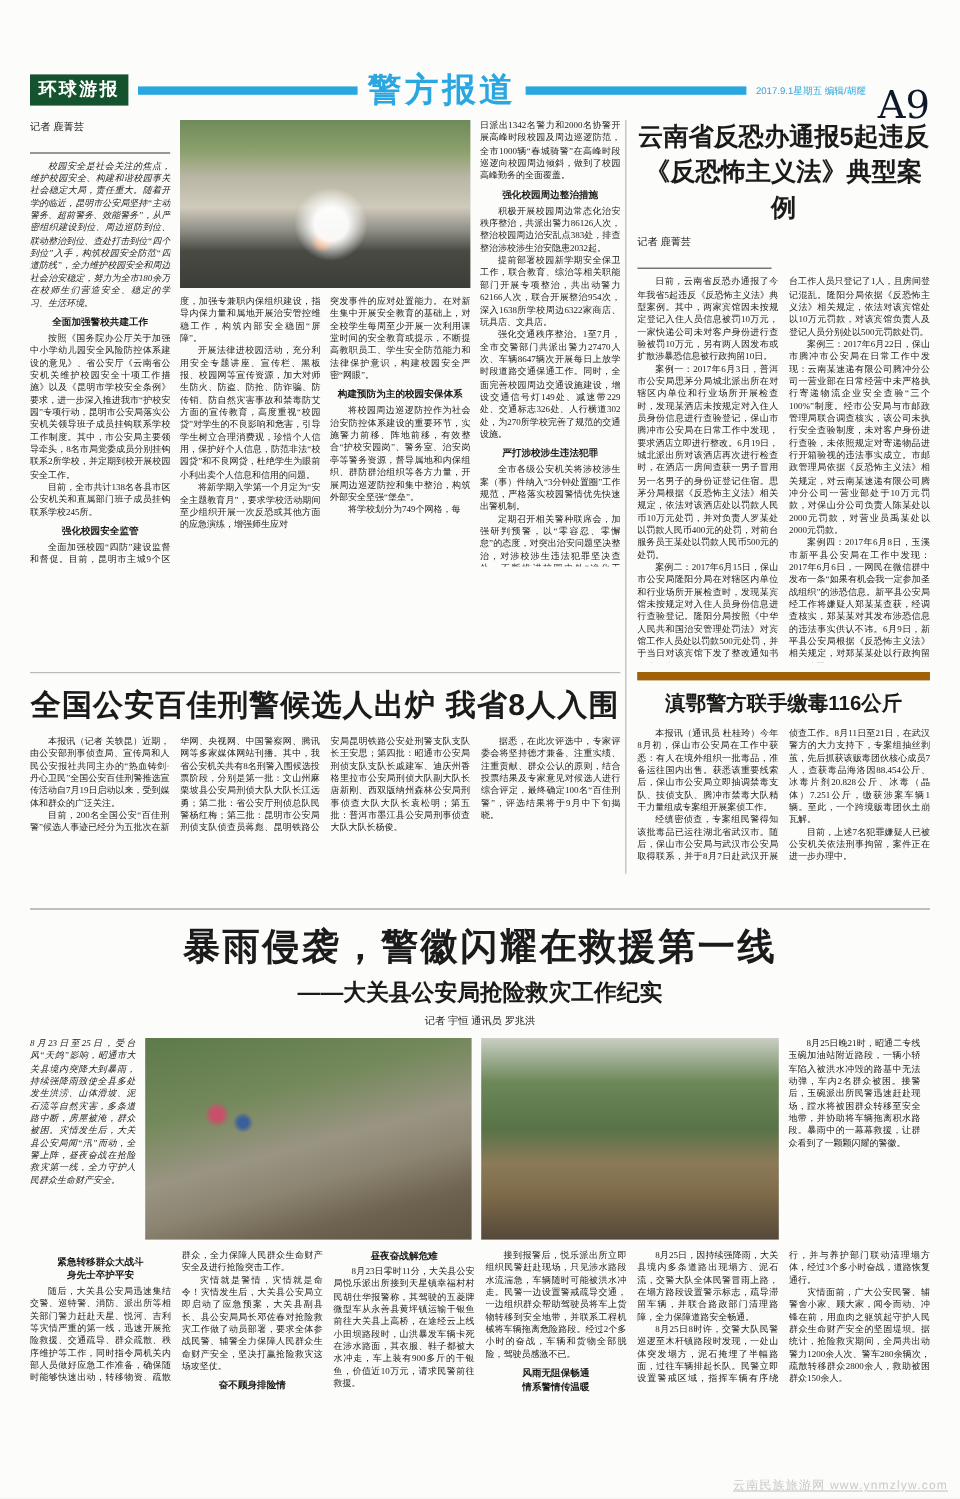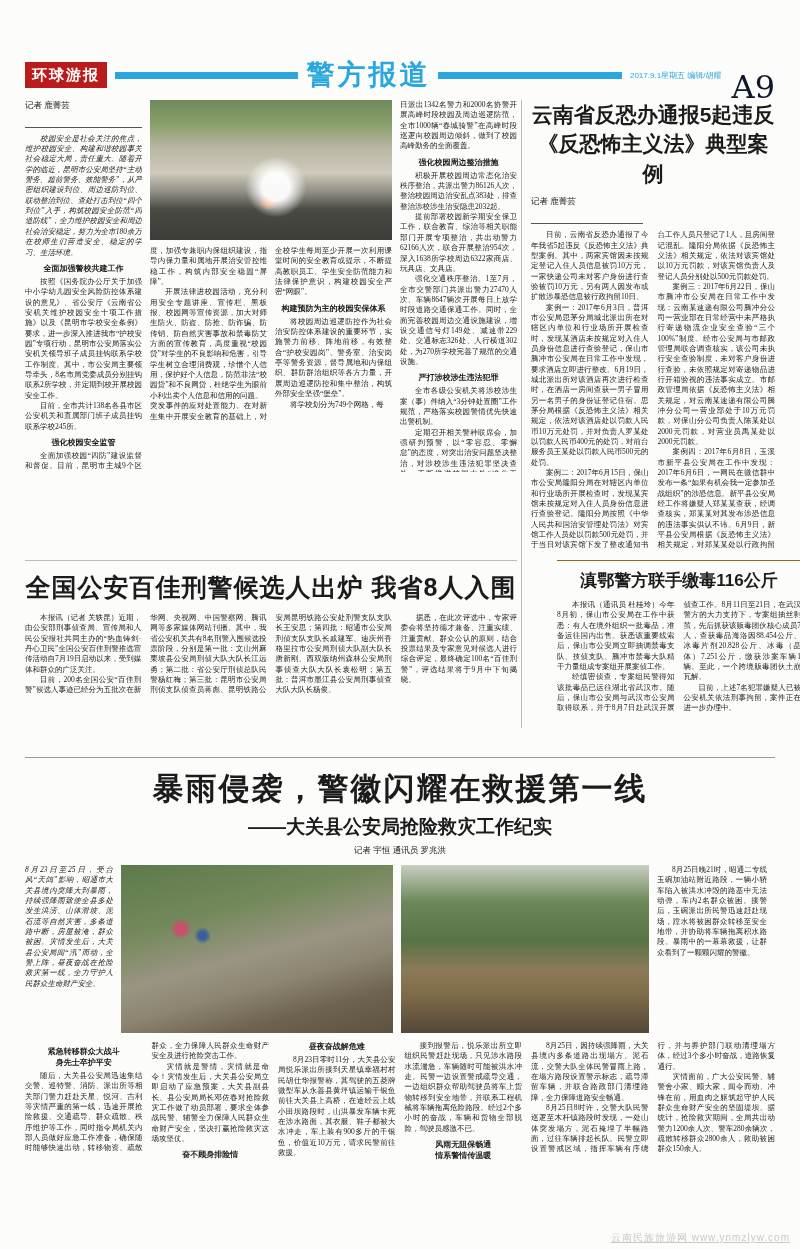--- a/index.html
+++ b/index.html
@@ -1,21 +1,21 @@
 <!DOCTYPE html>
 <html><head>
 <meta charset="utf-8">
 <style>
   html,body { margin:0; padding:0; background:#e8e8e8; }
   .page { position:relative; width:800px; height:1249px; margin:0 auto; background:#fcfcfa;
           overflow:hidden; color:#1b1b1b; font-family:"Liberation Serif",serif; }
   
   .header { position:absolute; left:25px; top:57px; width:750px; height:36px;
             display:flex; align-items:center; gap:8px; }
-  .logo { background:#b91c1c; color:#fff; font-weight:bold; font-size:15px; line-height:1;
+  .logo { background:#14532d; color:#fff; font-weight:bold; font-size:15px; line-height:1;
           padding:5px 7px 6px; letter-spacing:2px; font-family:"Liberation Sans",sans-serif; }
   .hbar { flex:1; height:7px; background:#2aa7df; }
   .section-title { color:#2aa7df; font-size:28px; font-weight:900; letter-spacing:3px;
           font-family:"Liberation Sans",sans-serif; white-space:nowrap; }
   .dateline { color:#2aa7df; font-size:8px; white-space:nowrap; font-family:"Liberation Sans",sans-serif; }
   .pageno { font-family:"DejaVu Serif",serif; font-size:32px; color:#0f172a; line-height:1; margin-left:2px;margin-top:24px; }
   
   .body-txt { font-size:7.5px; line-height:1.38; text-align:justify; overflow:hidden; }
   .body-txt p { margin:0; text-indent:2em; }
   .body-txt p.cont { text-indent:0; }
@@ -43,22 +43,22 @@
   .art-fk { position:absolute; left:531px; top:100px; width:244px; height:452px; overflow:hidden; }
   .art-fk .headline { font-size:21px; font-weight:900; text-align:center; line-height:1.4;
             margin:0 0 8px; font-family:"Liberation Sans",sans-serif; }
   .fk-body { column-count:2; column-gap:9px; height:352px; }
   
   .art-bj { position:absolute; left:25px; top:560px; width:492px; height:165px;
             border-top:1px solid #bbb; overflow:hidden; }
   .art-bj .headline { font-size:25px; font-weight:900; text-align:center; letter-spacing:1px;
             margin:10px 0 9px; font-family:"Liberation Sans",sans-serif; }
   .bj-body { column-count:4; column-gap:9px; height:112px; }
-  .art-jd { position:absolute; left:557px; top:560px; width:244px; height:165px;
-            border-top:1px solid #a16207; overflow:hidden; }
+  .art-jd { position:absolute; left:531px; top:560px; width:244px; height:165px;
+            border-top:7px solid #a16207; overflow:hidden; }
   .art-jd .headline { font-size:17px; font-weight:900; text-align:center;
             margin:8px 0 8px; font-family:"Liberation Sans",sans-serif; }
   .jd-body { column-count:2; column-gap:9px; height:122px; }
   
   .art-by { position:absolute; left:25px; top:733px; width:750px; height:508px;
             border-top:1px solid #999; overflow:hidden;margin-top:24px; }
   .art-by .headline { font-size:31px; font-weight:900; text-align:center; letter-spacing:2px;
             margin:10px 0 4px; font-family:"Liberation Sans",sans-serif; }
   .art-by .subtitle { font-size:19px; font-weight:700; text-align:center; margin:0 0 5px;
             font-family:"Liberation Sans",sans-serif; }
@@ -103,20 +103,21 @@
         <p>按照《国务院办公厅关于加强中小学幼儿园安全风险防控体系建设的意见》、省公安厅《云南省公安机关维护校园安全十项工作措施》以及《昆明市学校安全条例》要求，进一步深入推进我市“护校安园”专项行动，昆明市公安局落实公安机关领导班子成员挂钩联系学校工作制度。其中，市公安局主要领导牵头，8名市局党委成员分别挂钩联系2所学校，并定期到校开展校园安全工作。</p>
         <p>目前，全市共计138名各县市区公安机关和直属部门班子成员挂钩联系学校245所。</p>
         <p class="subhead">强化校园安全监管</p>
         <p>全面加强校园“四防”建设监督和督促。目前，昆明市主城9个区1133所学校已落实“四防”达标1111所，达标率98.06%；和校园进一步建立与完善内部安全防范制</p>
       </div>
       <div class="km-mid">
         <div class="km-photo"></div>
         <div class="km-midtxt body-txt">
           <p class="cont">度，加强专兼职内保组织建设，指导内保力量和属地开展治安管控维稳工作，构筑内部安全稳固“屏障”。</p>
           <p>开展法律进校园活动，充分利用安全专题讲座、宣传栏、黑板报、校园网等宣传资源，加大对师生防火、防盗、防抢、防诈骗、防传销、防自然灾害事故和禁毒防艾方面的宣传教育，高度重视“校园贷”对学生的不良影响和危害，引导学生树立合理消费观，珍惜个人信用，保护好个人信息，防范非法“校园贷”和不良网贷，杜绝学生为眼前小利出卖个人信息和信用的问题。</p>
+          <p>将新学期入学第一个月定为“安全主题教育月”，要求学校活动期间至少组织开展一次反恐或其他方面的应急演练，增强师生应对</p>
           <p class="cont">突发事件的应对处置能力。在对新生集中开展安全教育的基础上，对全校学生每周至少开展一次利用课堂时间的安全教育或提示，不断提高教职员工、学生安全防范能力和法律保护意识，构建校园安全严密“网眼”。</p>
           <p class="subhead">构建预防为主的校园安保体系</p>
           <p>将校园周边巡逻防控作为社会治安防控体系建设的重要环节，实施警力前移、阵地前移，有效整合“护校安园岗”、警务室、治安岗亭等警务资源，督导属地和内保组织、群防群治组织等各方力量，开展周边巡逻防控和集中整治，构筑外部安全坚强“堡垒”。</p>
           <p>将学校划分为749个网格，每</p>
         </div>
       </div>
       <div class="km-col body-txt">
         <p class="cont">日派出1342名警力和2000名协警开展高峰时段校园及周边巡逻防范，全市1000辆“春城骑警”在高峰时段巡逻向校园周边倾斜，做到了校园高峰勤务的全面覆盖。</p>
         <p class="subhead">强化校园周边整治措施</p>
         <p>积极开展校园周边常态化治安秩序整治，共派出警力86126人次，整治校园周边治安乱点383处，排查整治涉校涉生治安隐患2032起。</p>

